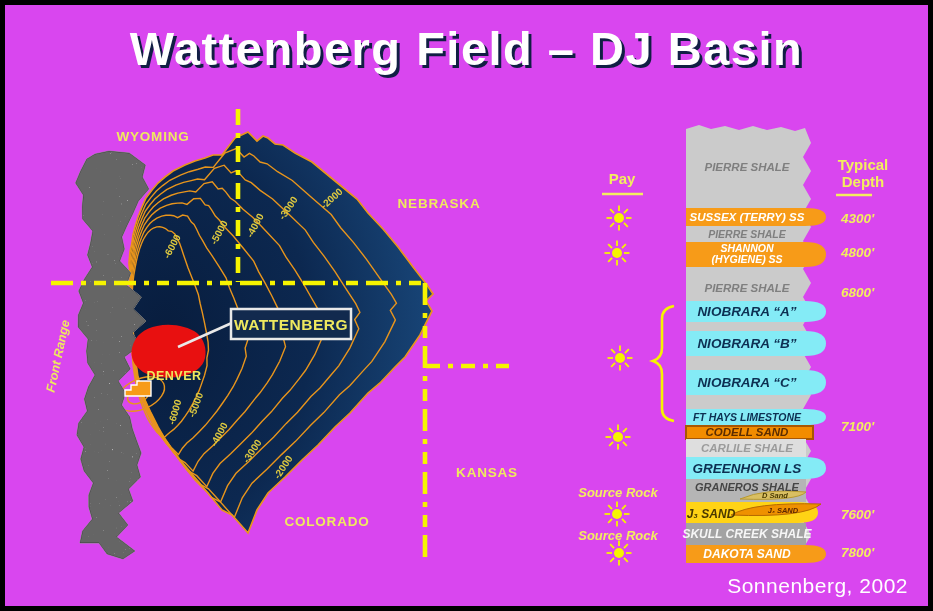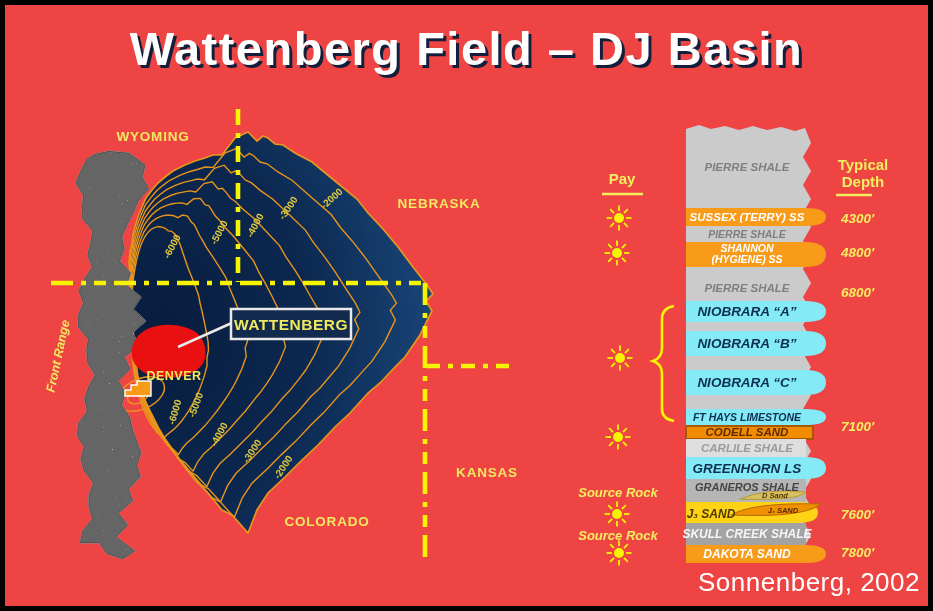--- a/index.html
+++ b/index.html
@@ -7,28 +7,28 @@
     position:relative;width:933px;height:611px;box-sizing:border-box;
     border:5px solid #000;overflow:hidden;
     font-family:"Liberation Sans","DejaVu Sans",sans-serif;
   }
   .title{
     position:absolute;top:16px;left:0;width:100%;text-align:center;
     font-size:47px;font-weight:bold;letter-spacing:1.5px;
     text-shadow:3px 3px 0 rgba(6,28,58,0.95);white-space:nowrap;
   }
   .citation{
-    position:absolute;right:8px;bottom:8px;font-size:26px;letter-spacing:0.5px;
+    position:absolute;right:20px;bottom:8px;font-size:21px;letter-spacing:0.5px;
   }
   svg text{font-family:"Liberation Sans","DejaVu Sans",sans-serif;}
 </style>
 </head>
 <body>
 
-<div class="slide" style="background: #ef4444;">
+<div class="slide" style="background: #d946ef;">
   <div class="title" style="color: rgb(255, 255, 255);">Wattenberg Field – DJ Basin</div>
 
   <svg id="scene" width="933" height="611" viewBox="0 0 933 611" style="position:absolute;left:0;top:0;">
     <defs>
       <radialGradient id="basinG" cx="0.12" cy="0.5" r="0.95">
         <stop offset="0" stop-color="#081d3e"></stop>
         <stop offset="0.5" stop-color="#0c2850"></stop>
         <stop offset="1" stop-color="#1a4a7e"></stop>
       </radialGradient>
       <filter id="granite" x="-5%" y="-5%" width="110%" height="110%">

